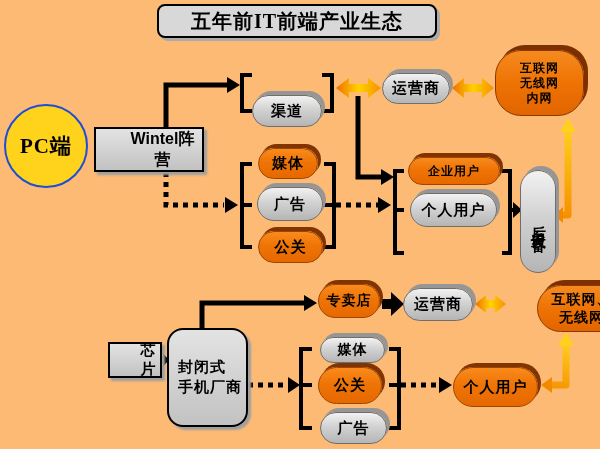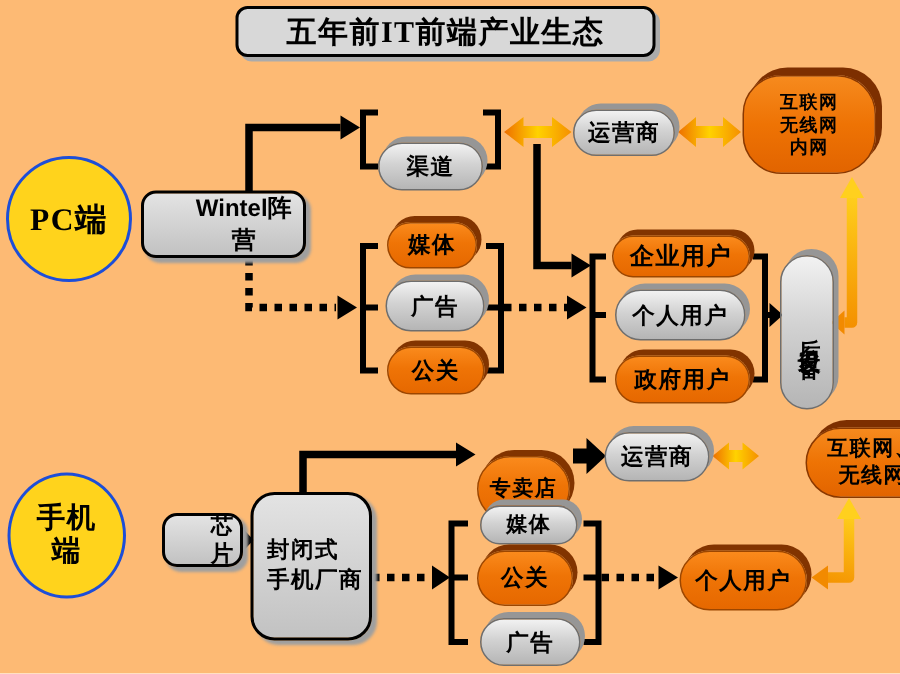--- a/index.html
+++ b/index.html
@@ -9,21 +9,21 @@
   .node{position:absolute;z-index:2;display:flex;align-items:center;justify-content:center;
         text-align:center;font-weight:bold;letter-spacing:1px;box-sizing:border-box;}
   .pill{border-radius:999px;}
   .pill.orange{background:linear-gradient(180deg,#FA8A1C 0%,#EF7406 45%,#E66800 100%);
         border:1px solid #9C4600;box-shadow:3px -4px 0 #823400;}
   .pill.gray{background:linear-gradient(180deg,#F2F2F2 0%,#D2D2D2 45%,#B5B5B5 100%);
         border:1px solid #6E6E6E;box-shadow:3px -4px 0 #969696;}
   .netbox{border-radius:26px;background:linear-gradient(180deg,#F68A1E 0%,#EE7304 50%,#E26400 100%);
         border:1px solid #8A3800;box-shadow:4px -5px 0 #7D2F00;white-space:pre-line;line-height:1.25;}
   .graybox{background:linear-gradient(180deg,#E3E3E3,#C2C2C2);border:2px solid #000;
-        border-radius:10px;box-shadow:3px 3px 2px #9F9F9F;padding-left:27px;}
+        border-radius:0;box-shadow:3px 3px 2px #9F9F9F;padding-left:27px;}
   .circle{border-radius:50%;background:#FFD31C;border:2px solid #1d4ed8;white-space:pre-line;line-height:1.15;}
   .title{background:#D8D8D8;border:2px solid #000;border-radius:8px;box-shadow:3px 3px 0 #ABABAB;}
   .sans{font-family:"Liberation Sans","DejaVu Sans",sans-serif;letter-spacing:0;}
   .vtext{writing-mode:vertical-rl;text-orientation:upright;letter-spacing:4px;}
   .pre{white-space:pre-line;line-height:1.3;}
   .leftalign{justify-content:flex-start;text-align:left;padding-left:9px;}
 </style>
 </head>
 <body>
 
@@ -128,33 +128,30 @@
 
   <div class="node pill orange" style="left:258px;top:148px;width:60px;height:31px;font-size:15px;">媒体</div>
   <div class="node pill gray" style="left:257px;top:187px;width:66px;height:34px;font-size:15px;">广告</div>
   <div class="node pill orange" style="left:258px;top:231px;width:65px;height:32px;font-size:15px;">公关</div>
 
   <div class="node pill gray" style="left:382px;top:73px;width:68px;height:31px;font-size:15px;">运营商</div>
   <div class="node netbox" style="left:495px;top:50px;width:89px;height:66px;font-size:12px;">互联网
 无线网
 内网</div>
 
-  <div class="node pill orange" style="left:408px;top:157px;width:92px;height:28px;font-size:16px;">企业用户</div>
+  <div class="node pill orange" style="left:408px;top:157px;width:92px;height:28px;font-size:12px;">企业用户</div>
   <div class="node pill gray" style="left:410px;top:193px;width:87px;height:34px;font-size:15px;">个人用户</div>
-  <div class="node pill orange" style="left:410px;top:237px;width:90px;height:32px;font-size:15px;">政府用户</div>
 
   <div class="node pill gray vtext" style="left:520px;top:170px;width:36px;height:103px;font-size:15px;">后台设备</div>
 
-  <div class="node circle" style="left:5px;top:315px;width:79px;height:84px;font-size:19px;">手机
-端</div>
   <div class="node graybox" style="left:88px;top:342px;width:54px;height:36px;font-size:15px;margin-left:20px;">芯片</div>
   <div class="node graybox pre leftalign" style="left:167px;top:328px;width:81px;height:99px;font-size:15px;border-radius:16px;">封闭式
 手机厂商</div>
 
-  <div class="node pill orange" style="left:318px;top:304px;width:62px;height:44px;font-size:14px;">专卖店</div>
+  <div class="node pill orange" style="left:318px;top:284px;width:62px;height:34px;font-size:14px;">专卖店</div>
   <div class="node pill gray" style="left:403px;top:288px;width:70px;height:33px;font-size:15px;">运营商</div>
   <div class="node netbox" style="left:537px;top:285px;width:89px;height:47px;font-size:14px;">互联网、
 无线网</div>
 
   <div class="node pill gray" style="left:320px;top:337px;width:65px;height:26px;font-size:14px;">媒体</div>
   <div class="node pill orange" style="left:318px;top:367px;width:64px;height:37px;font-size:15px;">公关</div>
   <div class="node pill gray" style="left:320px;top:412px;width:67px;height:32px;font-size:15px;">广告</div>
 
   <div class="node pill orange" style="left:453px;top:367px;width:85px;height:40px;font-size:15px;">个人用户</div>
 </div>

